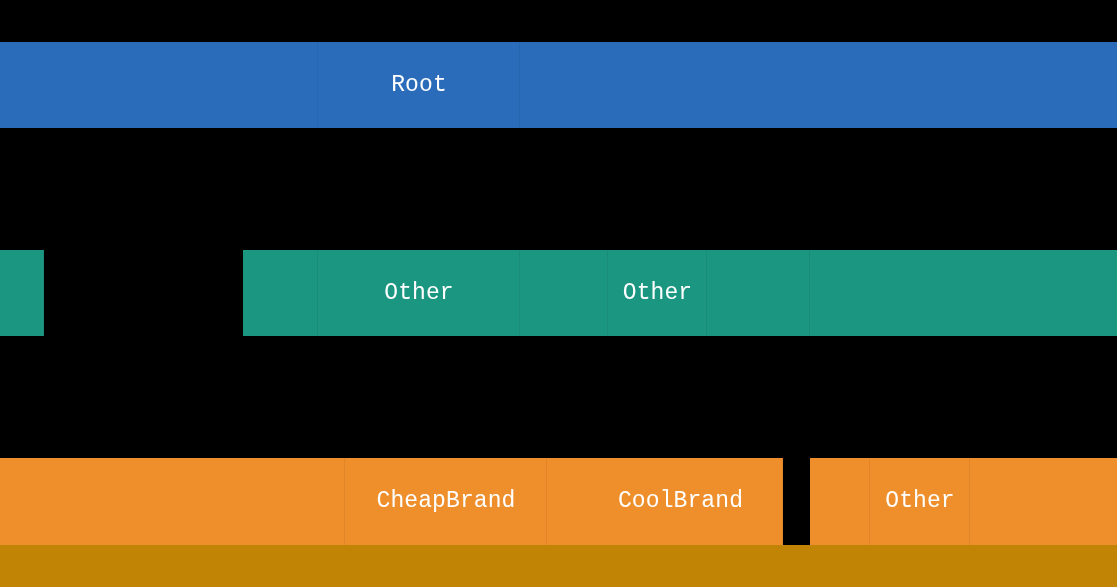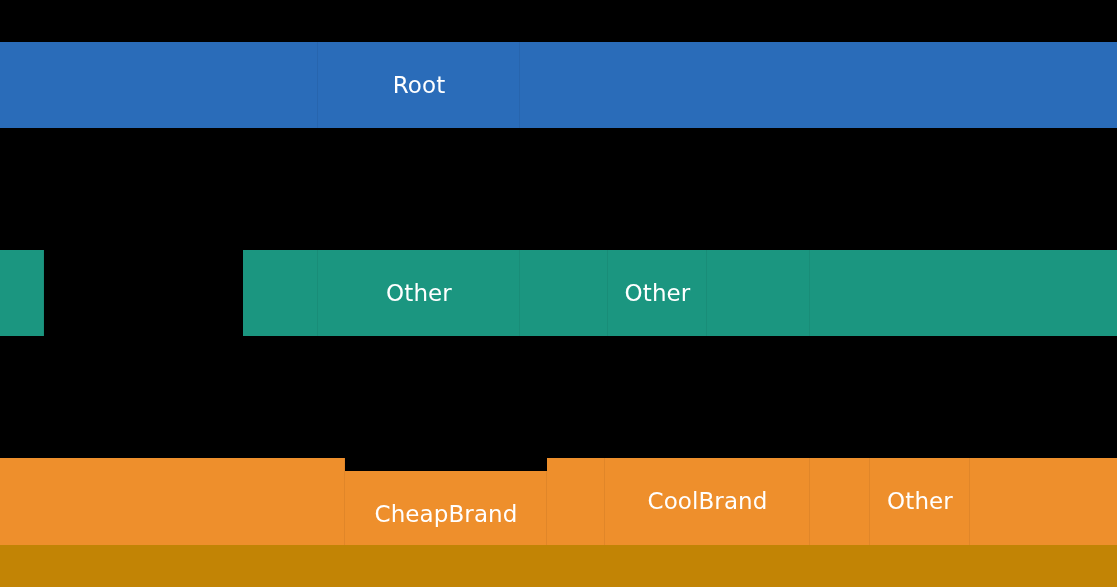--- a/index.html
+++ b/index.html
@@ -15,20 +15,21 @@
     position: relative;
     width: 1117px;
     height: 587px;
     background: #000000;
     overflow: hidden;
   }
   .band {
     position: absolute;
     left: 0;
     width: 926px;
+    font-family: Liberation Mono, monospace;
   }
   .seg {
     position: absolute;
     top: 0;
     height: 100%;
     box-sizing: border-box;
     display: flex;
     align-items: center;
     justify-content: center;
     overflow: hidden;
@@ -73,25 +74,25 @@
       </div>
       <div class="seg" style="left: 520px; width: 88px; background: rgb(27, 150, 128);"></div>
       <div class="seg" style="left: 608px; width: 99px; background: rgb(27, 150, 128);">
         <span class="seg-label">Other</span>
       </div>
       <div class="seg" style="left: 707px; width: 103px; background: rgb(27, 150, 128);"></div>
       <div class="seg noseam" style="left: 810px; width: 307px; background: rgb(27, 150, 128);"></div>
     </div>
     <div class="band" style="top: 458px; height: 87px;">
       <div class="seg" style="left: 0px; width: 345px; background: rgb(238, 143, 44);"></div>
-      <div class="seg" style="left: 345px; width: 202px; background: rgb(238, 143, 44); margin-top: 13px;">
+      <div class="seg" style="left: 345px; width: 202px; background: rgb(238, 143, 44);">
         <span class="seg-label">CheapBrand</span>
       </div>
       <div class="seg" style="left: 547px; width: 58px; background: rgb(238, 143, 44);"></div>
-      <div class="seg" style="left: 605px; width: 205px; background: rgb(238, 143, 44);">
+      <div class="seg" style="left: 578px; width: 205px; background: rgb(238, 143, 44);">
         <span class="seg-label">CoolBrand</span>
       </div>
       <div class="seg" style="left: 810px; width: 60px; background: rgb(238, 143, 44);"></div>
       <div class="seg" style="left: 870px; width: 100px; background: rgb(238, 143, 44);">
         <span class="seg-label">Other</span>
       </div>
       <div class="seg noseam" style="left: 970px; width: 147px; background: rgb(238, 143, 44);"></div>
     </div>
     <div class="band" style="top: 545px; height: 42px;">
       <div class="seg noseam" style="left: 0px; width: 1117px; background: rgb(194, 132, 5);"></div>

